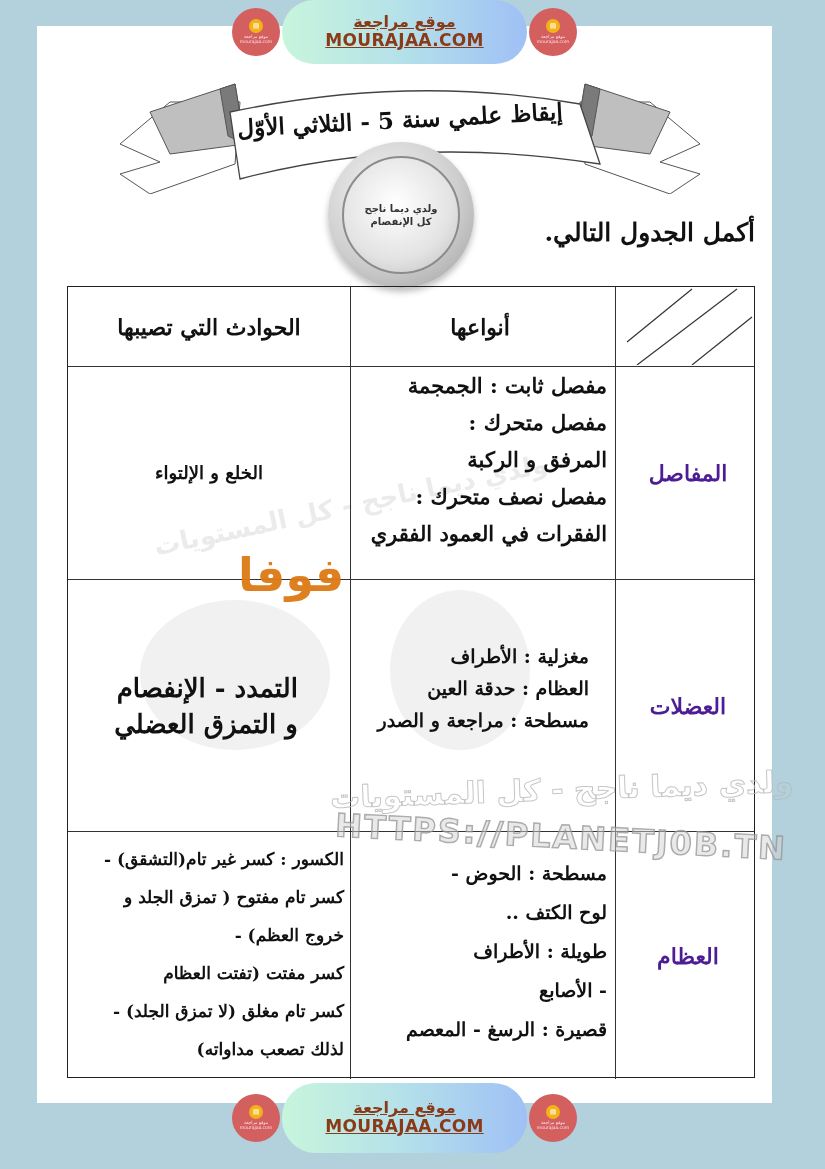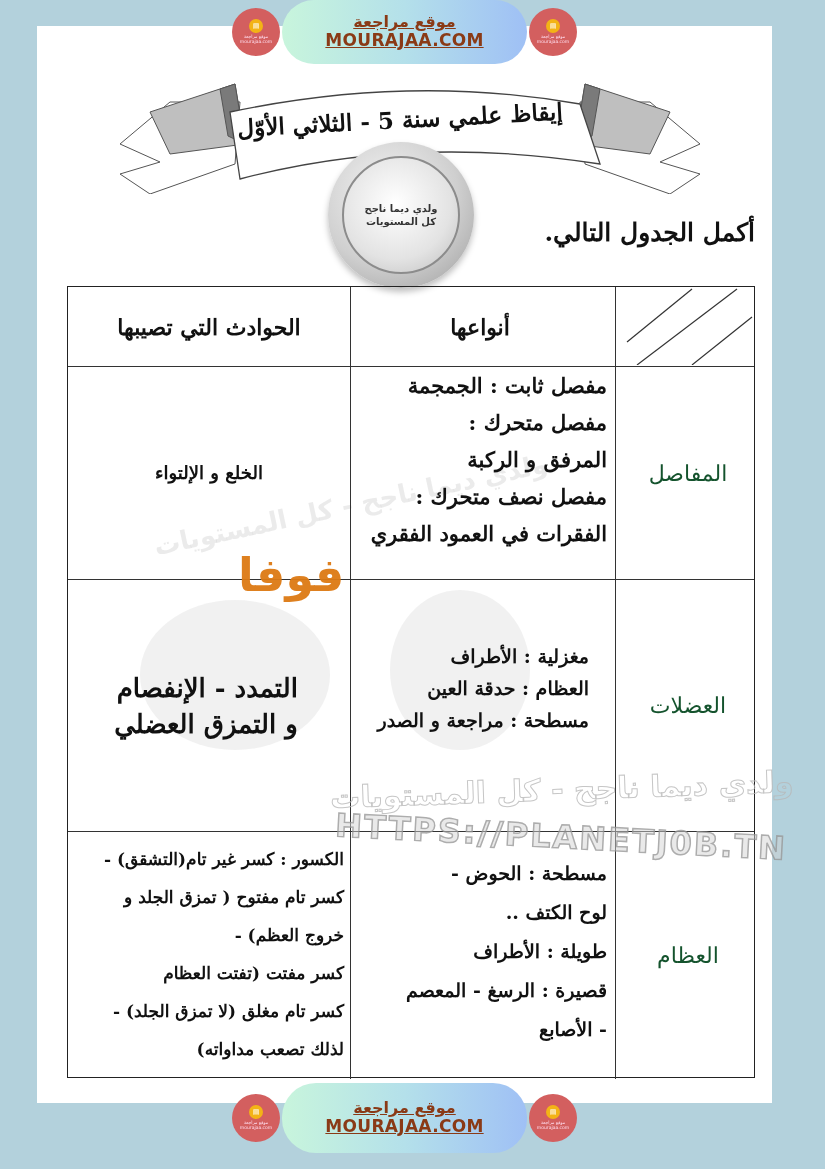--- a/index.html
+++ b/index.html
@@ -83,21 +83,21 @@
     border: 1.5px solid #222; box-sizing: border-box;
   }
   .row { position: absolute; left: 0; width: 100%; border-bottom: 1.5px solid #333; box-sizing: border-box; }
   .row:last-child { border-bottom: none; }
   .cell { position: absolute; top: 0; height: 100%; box-sizing: border-box; }
   .c-acc { left: 0; width: 283px; border-right: 1.5px solid #333; }
   .c-types { left: 277px; width: 271px; border-right: 1.5px solid #333; }
   .c-cat { left: 554px; width: 132px; }
   .center { display: flex; align-items: center; justify-content: center; text-align: center; }
   .hdr-text { font-size: 22px; font-weight: bold; direction: rtl; color: #111; }
-  .cat-text { font-size: 22px; font-weight: normal; direction: rtl; color: #14532d; }
+  .cat-text { font-size: 22px; font-weight: bold; direction: rtl; color: #4c1d95; }
   .lines { direction: rtl; text-align: right; padding-right: 8px; color: #111; font-weight: bold; }
   .lines div { white-space: nowrap; }
   .big-lines { font-size: 21px; line-height: 37px; }
   .mid-lines { font-size: 19px; line-height: 30px; }
   .acc-lines { font-size: 18px; line-height: 34px; padding-right: 6px; }
   
   .wm-fofa {
     position: absolute; left: 238px; top: 548px; font-size: 46px; font-weight: bold;
     color: #dd7a14; direction: rtl; font-family: "DejaVu Sans", sans-serif; opacity: 0.95;
   }
@@ -144,21 +144,21 @@
     <polygon points="490,15 475,10 465,70 482,62" fill="#7a7a7a" stroke="#555" stroke-width="1"></polygon>
 
     <path d="M120,38 Q300,0 470,30 L490,90 Q300,60 130,105 Z" fill="#ffffff" stroke="#444" stroke-width="1.3"></path>
   </svg>
   <div class="ribbon-title">إيقاظ علمي سنة 5 - الثلاثي الأوّل</div>
 </div>
 
 <div class="medal">
   <div class="medal-inner">
     <div class="medal-line">ولدي ديما ناجح</div>
-    <div class="medal-line">كل المستويات</div>
+    <div class="medal-line">كل الإنفصام</div>
   </div>
 </div>
 
 <div class="instruction">أكمل الجدول التالي.</div>
 
 <div class="silhouette" style="left:140px;top:600px;width:190px;height:150px;"></div>
 <div class="silhouette" style="left:390px;top:590px;width:140px;height:160px;"></div>
 <div class="wm-line wm3">ولدي ديما ناجح - كل المستويات</div>
 
 <div class="table">
@@ -227,22 +227,22 @@
         <div>كسر مفتت (تفتت العظام</div>
         <div>كسر تام مغلق (لا تمزق الجلد) -</div>
         <div>لذلك تصعب مداواته)</div>
       </div>
     </div>
     <div class="cell c-types">
       <div class="lines mid-lines" style="padding-top:22px;font-size:19px;line-height:39px;">
         <div>مسطحة : الحوض -</div>
         <div>لوح الكتف ..</div>
         <div>طويلة : الأطراف</div>
+        <div>- الأصابع</div>
         <div>قصيرة : الرسغ - المعصم</div>
-        <div>- الأصابع</div>
       </div>
     </div>
     <div class="cell c-cat center">
       <span class="cat-text">العظام</span>
     </div>
   </div>
 </div>
 
 <div class="wm-fofa">فوفا</div>
 <div class="wm-line wm1">ولدي ديما ناجح - كل المستويات</div>

